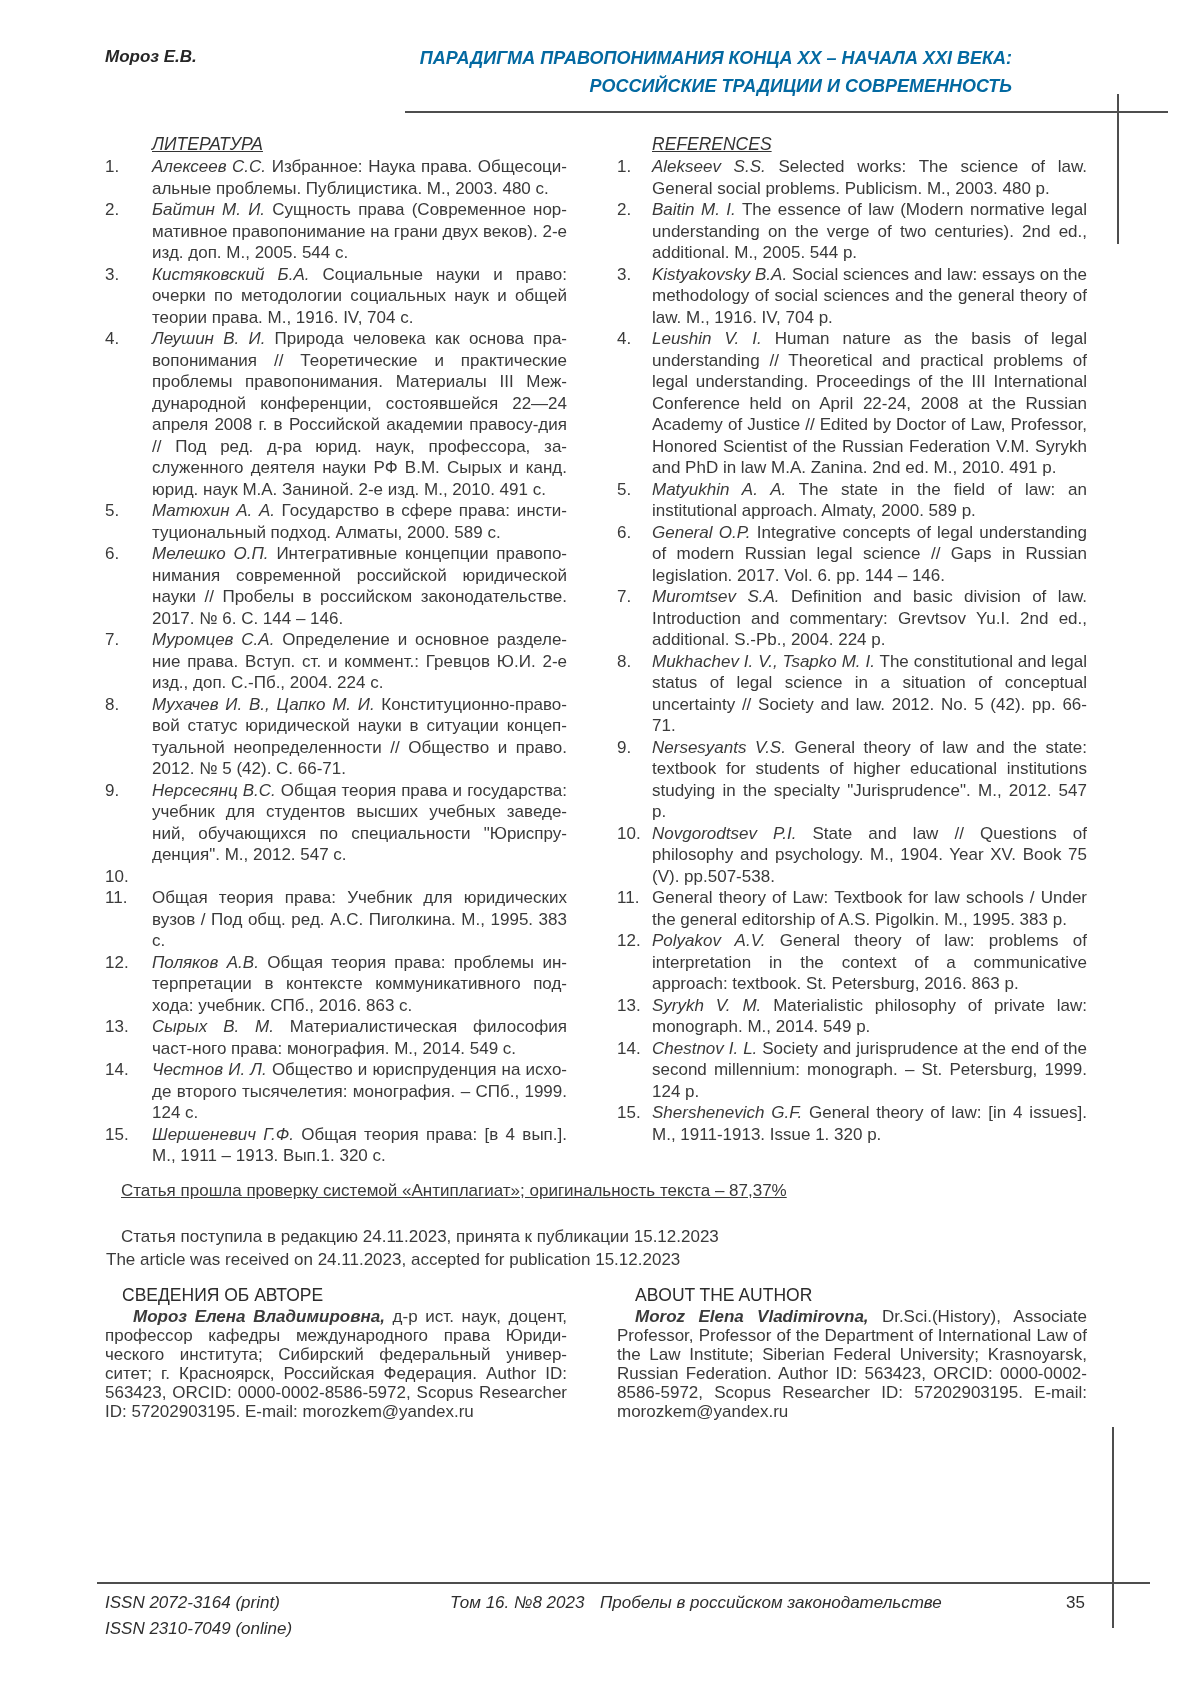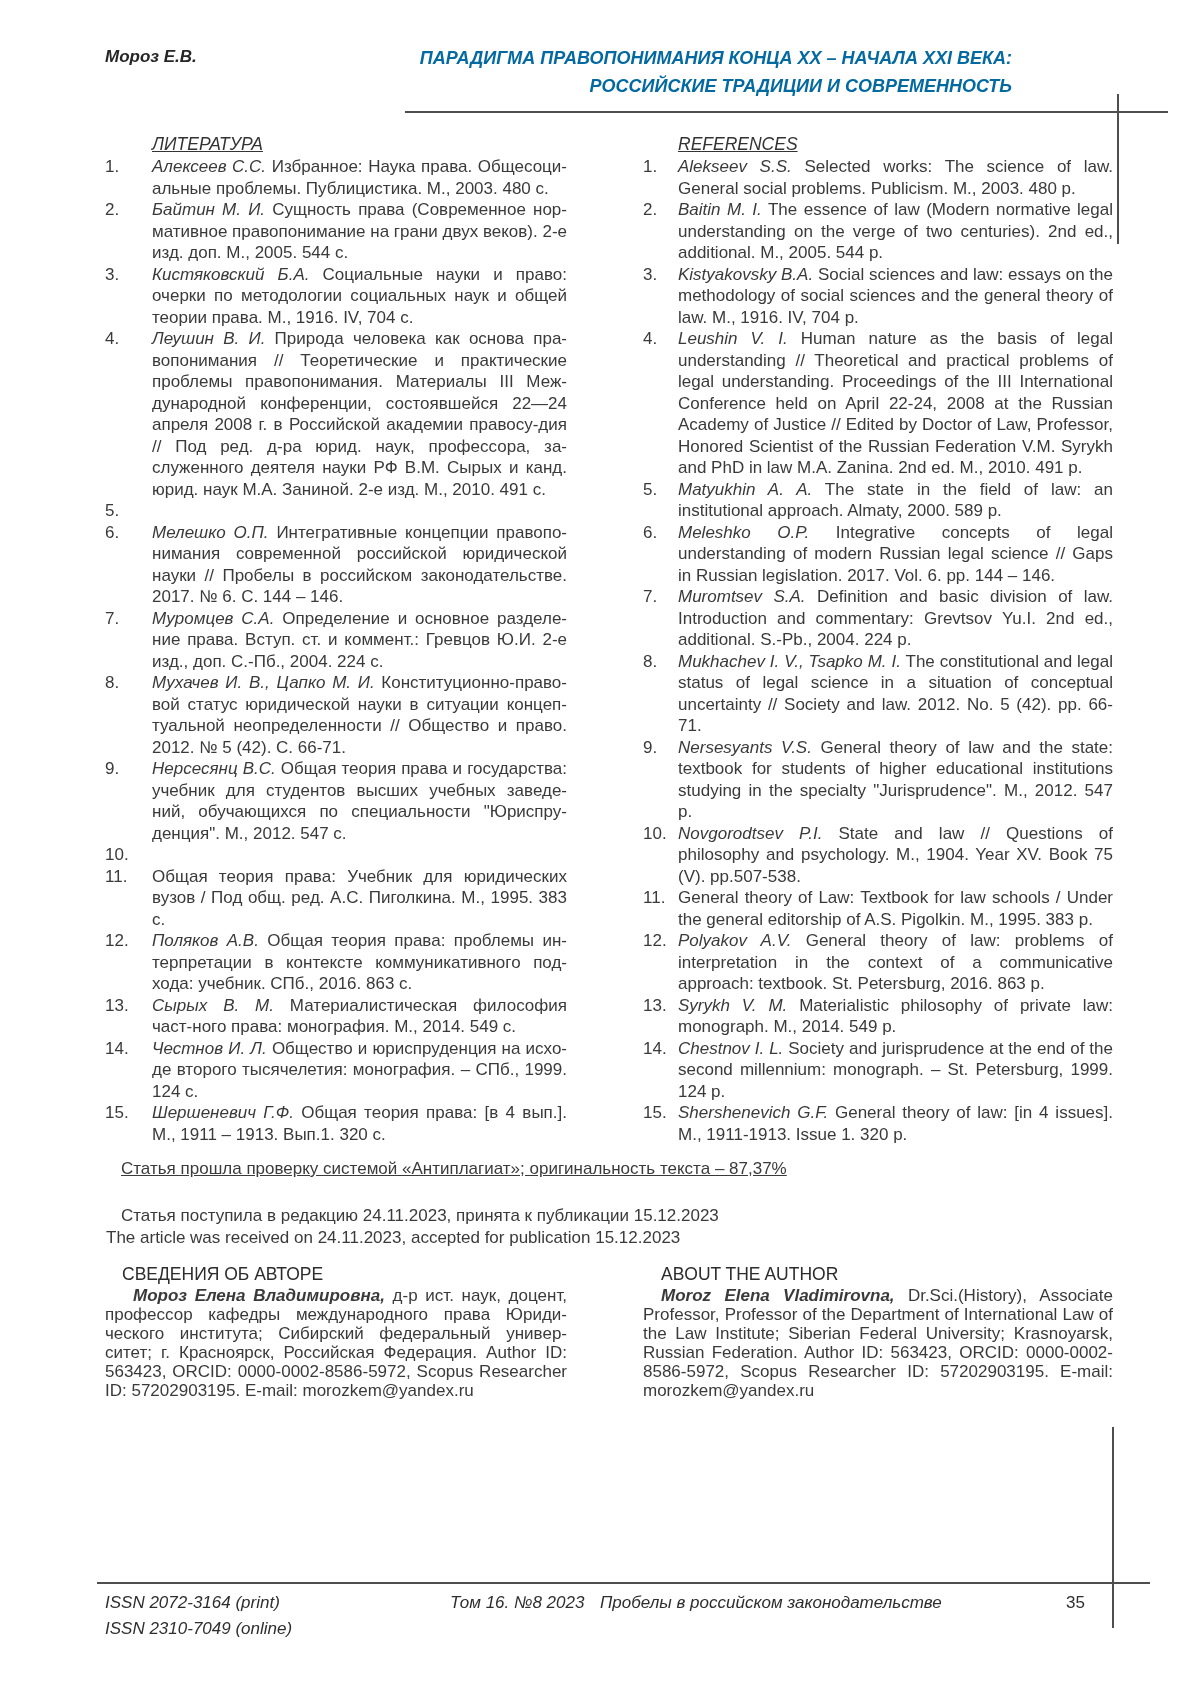--- a/index.html
+++ b/index.html
@@ -8,21 +8,21 @@
 
   
   .hdr-author{position:absolute;left:105px;top:47px;font-size:17px;font-weight:bold;font-style:italic;color:#262626;}
   .hdr-title{position:absolute;left:300px;top:44px;width:712px;text-align:right;font-size:18px;font-weight:bold;font-style:italic;line-height:28px;color:#0369a1;}
   .hdr-rule{position:absolute;left:405px;top:111px;width:763px;height:2px;background:#4e4e4e;}
   .vline-top{position:absolute;left:1117px;top:94px;width:2px;height:150px;background:#4e4e4e;}
   .vline-bottom{position:absolute;left:1112px;top:1427px;width:2px;height:201px;background:#4e4e4e;}
 
   
   .main{position:absolute;left:105px;top:133px;width:980px;}
-  .cols{display:grid;grid-template-columns:462px 470px;column-gap:76px;}
+  .cols{display:grid;grid-template-columns:462px 470px;column-gap:50px;}
   .ref-heading{font-size:17.5px;font-style:italic;text-decoration:underline;line-height:22px;color:#333;}
   .col-a .ref-heading{margin-left:47px;}
   .col-b .ref-heading{margin-left:35px;}
   .ref-list{margin-top:1px;}
   .ref-item{display:flex;font-size:17px;line-height:21.5px;}
   .ref-item .n{flex:0 0 47px;}
   .col-b .ref-item .n{flex:0 0 35px;}
   .ref-item .t{flex:1;text-align:justify;}
   .ref-item .auth{font-style:italic;}
 
@@ -82,20 +82,21 @@
               <span class="t"><span class="auth">Кистяковский Б.А.</span><span> Социальные науки и право: очерки по методологии социальных наук и общей теории права. М., 1916. IV, 704 с.</span></span>
             </div>
 
             <div class="ref-item">
               <span class="n">4.</span>
               <span class="t"><span class="auth">Леушин В. И.</span><span> Природа человека как основа пра-вопонимания // Теоретические и практические проблемы правопонимания. Материалы III Меж-дународной конференции, состоявшейся 22—24 апреля 2008 г. в Российской академии правосу-дия // Под ред. д-ра юрид. наук, профессора, за-служенного деятеля науки РФ В.М. Сырых и канд. юрид. наук М.А. Заниной. 2-е изд. М., 2010. 491 с.</span></span>
             </div>
 
             <div class="ref-item">
               <span class="n">5.</span>
+              <span class="t"><span class="auth">Матюхин А. А.</span><span> Государство в сфере права: инсти-туциональный подход. Алматы, 2000. 589 с.</span></span>
             </div>
 
             <div class="ref-item">
               <span class="n">6.</span>
               <span class="t"><span class="auth">Мелешко О.П.</span><span> Интегративные концепции правопо-нимания современной российской юридической науки // Пробелы в российском законодательстве. 2017. № 6. С. 144 – 146.</span></span>
             </div>
 
             <div class="ref-item">
               <span class="n">7.</span>
               <span class="t"><span class="auth">Муромцев С.А.</span><span> Определение и основное разделе-ние права. Вступ. ст. и коммент.: Гревцов Ю.И. 2-е изд., доп. С.-Пб., 2004. 224 с.</span></span>
@@ -166,21 +167,21 @@
               <span class="t"><span class="auth">Leushin V. I.</span><span> Human nature as the basis of legal understanding // Theoretical and practical problems of legal understanding. Proceedings of the III International Conference held on April 22-24, 2008 at the Russian Academy of Justice // Edited by Doctor of Law, Professor, Honored Scientist of the Russian Federation V.M. Syrykh and PhD in law M.A. Zanina. 2nd ed. M., 2010. 491 p.</span></span>
             </div>
 
             <div class="ref-item">
               <span class="n">5.</span>
               <span class="t"><span class="auth">Matyukhin A. A.</span><span> The state in the field of law: an institutional approach. Almaty, 2000. 589 p.</span></span>
             </div>
 
             <div class="ref-item">
               <span class="n">6.</span>
-              <span class="t"><span class="auth">Meleshko O.P.</span><span> Integrative concepts of legal understanding of modern Russian legal science // Gaps in Russian legislation. 2017. Vol. 6. pp. 144 – 146.</span></span>
+              <span class="t"><span class="auth">General O.P.</span><span> Integrative concepts of legal understanding of modern Russian legal science // Gaps in Russian legislation. 2017. Vol. 6. pp. 144 – 146.</span></span>
             </div>
 
             <div class="ref-item">
               <span class="n">7.</span>
               <span class="t"><span class="auth">Muromtsev S.A.</span><span> Definition and basic division of law. Introduction and commentary: Grevtsov Yu.I. 2nd ed., additional. S.-Pb., 2004. 224 p.</span></span>
             </div>
 
             <div class="ref-item">
               <span class="n">8.</span>
               <span class="t"><span class="auth">Mukhachev I. V., Tsapko M. I.</span><span> The constitutional and legal status of legal science in a situation of conceptual uncertainty // Society and law. 2012. No. 5 (42). pp. 66-71.</span></span>

